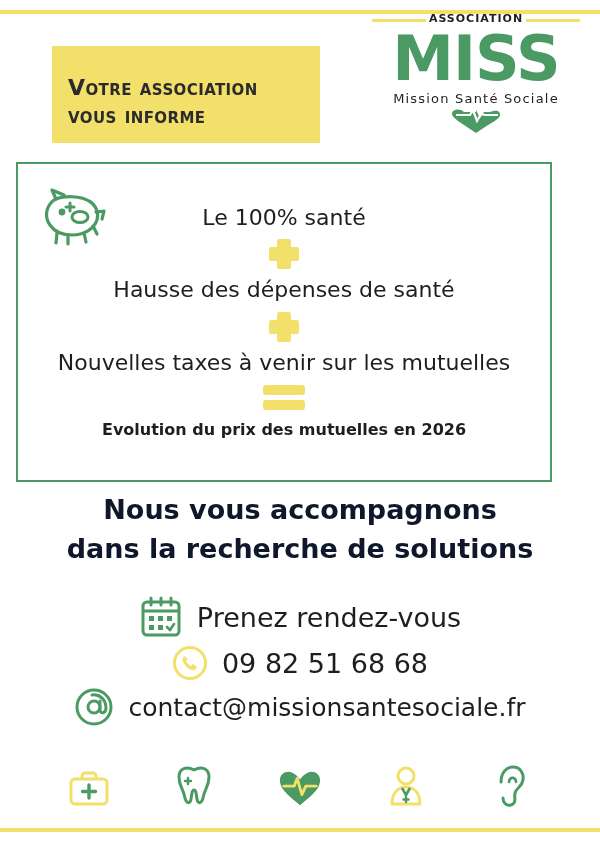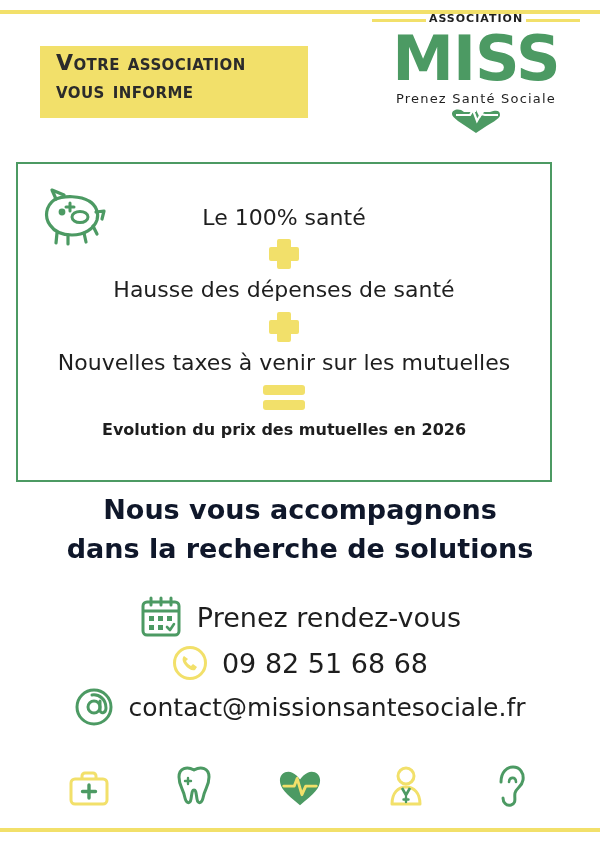--- a/index.html
+++ b/index.html
@@ -27,25 +27,25 @@
   .header {
     position: absolute;
     top: 30px;
     left: 0;
     width: 100%;
     height: 120px;
   }
 
   .headline-box {
     position: absolute;
-    left: 40px;
+    left: 52px;
     top: 16px;
     width: 268px;
     background: #f2e06a;
-    padding: 3px 14px 14px 16px;
+    padding: 28px 14px 14px 16px;
   }
   .headline-box .line {
     font-family: "DejaVu Sans", sans-serif;
     font-weight: bold;
     font-size: 22px;
     letter-spacing: 0.4px;
     color: #2b2b2b;
     line-height: 1.25;
     font-variant: small-caps;
     text-transform: none;
@@ -235,21 +235,21 @@
     <div class="line">vous informe</div>
   </div>
 
   <div class="logo">
     <div class="logo-bars">
       <div class="bar left"></div>
       <div class="bar right"></div>
       <div class="logo-assoc">ASSOCIATION</div>
     </div>
     <div class="logo-miss">MISS</div>
-    <div class="logo-sub">Prenez Santé Sociale</div>
+    <div class="logo-sub">Mission Santé Sociale</div>
     <div class="logo-heart">
       <svg width="60" height="26" viewBox="0 0 60 26">
         <path d="M30 25 C 14 14, 6 10, 6 6 C 6 1, 14 0, 18 4 L30 4 L30 2 L34 10 L38 4 L44 4 C 50 2, 54 2, 54 7 C 54 11, 46 14, 30 25 Z" fill="#4c9a63"></path>
         <path d="M10 7 L24 7 L27 2 L31 13 L35 6 L39 7 L52 7" fill="none" stroke="#ffffff" stroke-width="2.2"></path>
       </svg>
     </div>
   </div>
 </div>
 
 <div class="frame">

